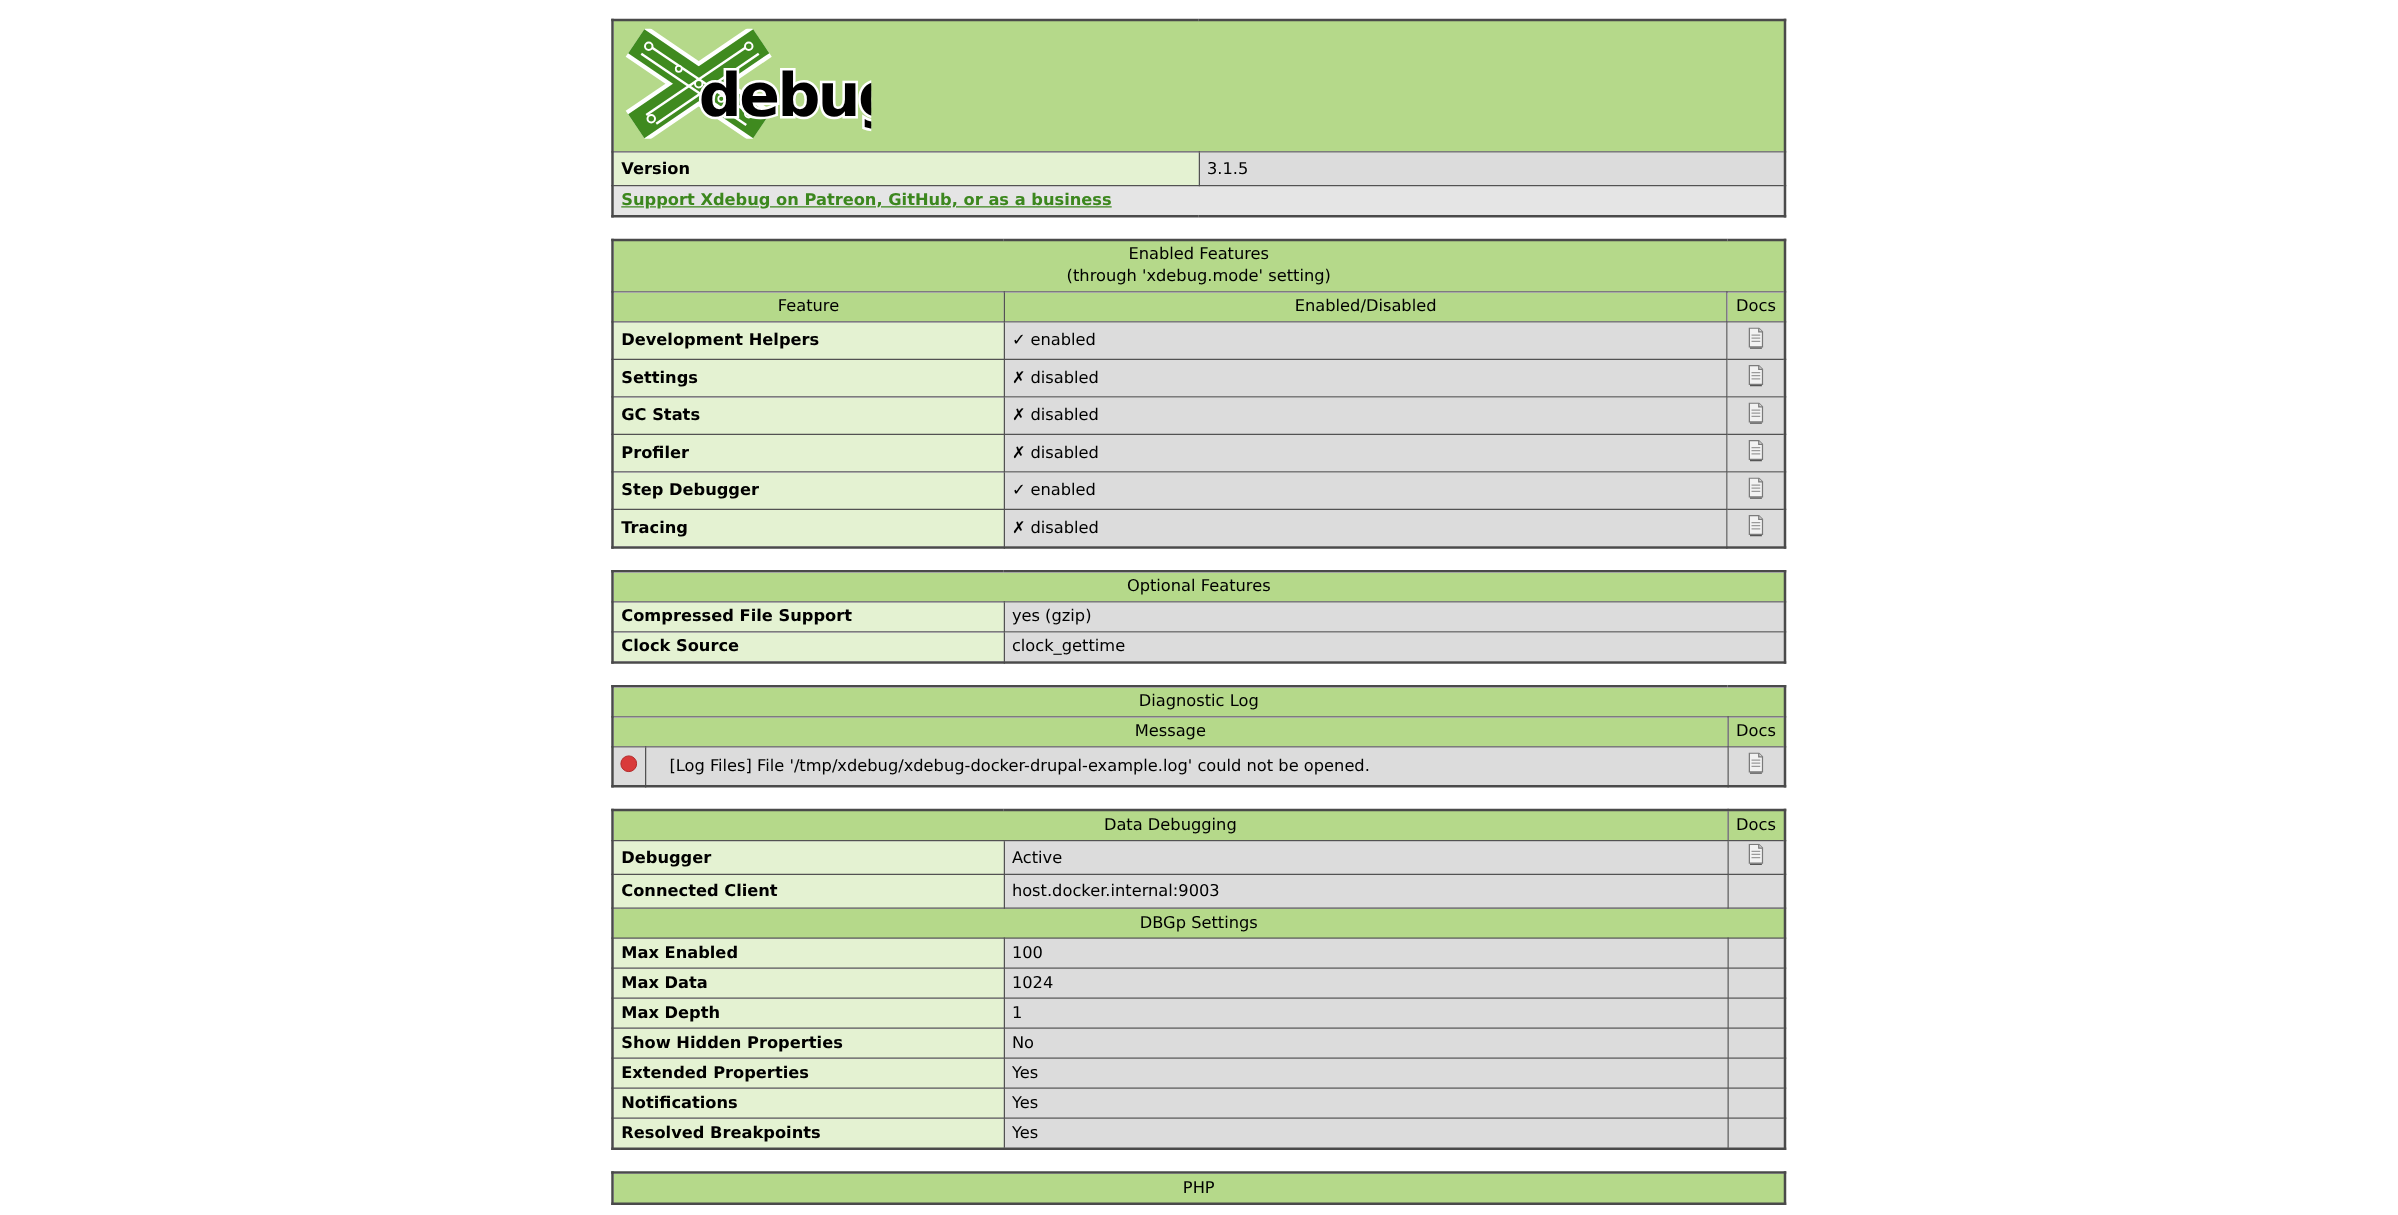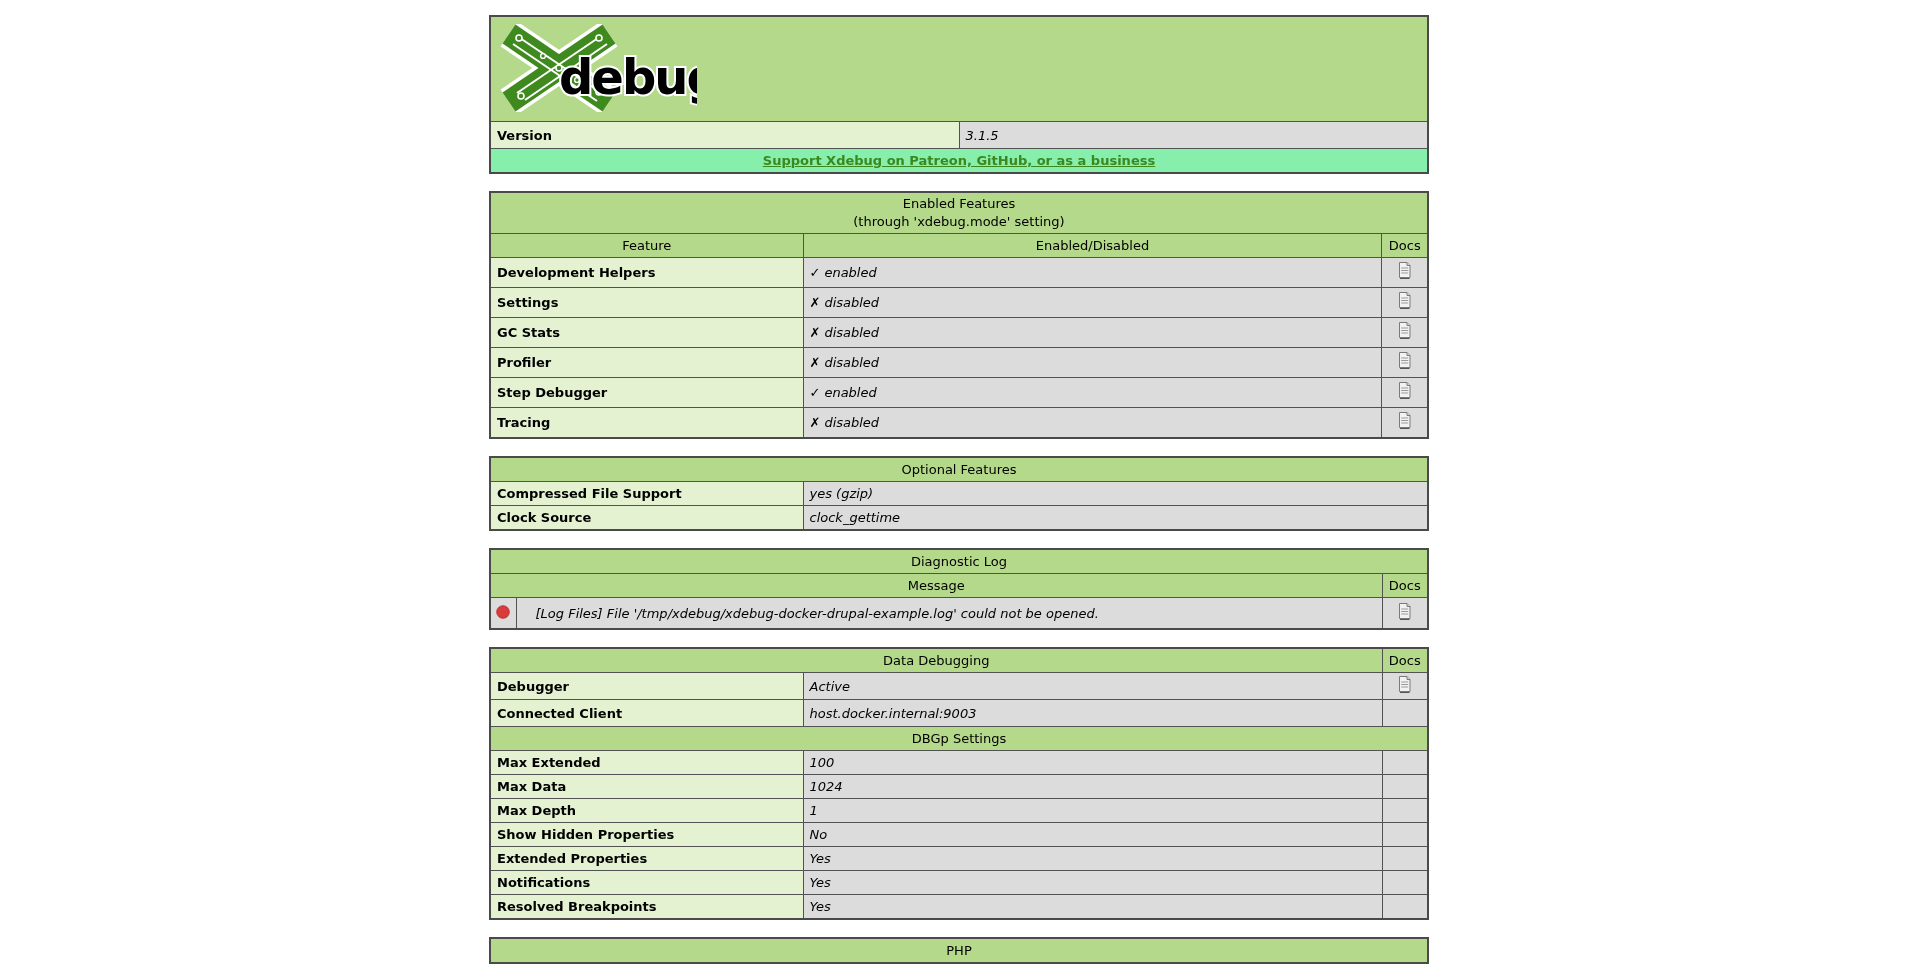--- a/index.html
+++ b/index.html
@@ -24,42 +24,41 @@
     border: 1px solid #525252;
     padding: 3px 6px;
     vertical-align: middle;
     overflow: hidden;
     white-space: nowrap;
   }
   th { font-weight: normal; text-align: center; }
 
   .green-h   { background: #b5d98a; }
   .cell-label{ background: #e4f2d2; font-weight: bold; text-align: left; }
-  .cell-val  { background: #dcdcdc; text-align: left; font-style: italic; }
+  .cell-val  { background: #dcdcdc; text-align: left; }
   .cell-docs { background: #dcdcdc; text-align: center; padding: 2px; }
 
   .col-label { width: 313px; }
   .col-docs  { width: 46px; }
   .col-erricon { width: 26px; }
 
   .h24 td, .h24 th { height: 17px; }
   .h27 td, .h27 th { height: 20px; }
   .h30 td, .h30 th { height: 23px; margin-top: 45px; }
   .h31 td, .h31 th { height: 24px; }
 
   .logo-cell {
     background: #b5d98a;
     height: 96px;
     padding: 4px 6px;
     text-align: left;
     vertical-align: middle;
   }
   .link-row td {
-    background: #86efac;
-    text-align: center;
+    background: #e5e5e5;
     height: 17px;
   }
   a.support-link {
     color: #3c871e;
     font-weight: bold;
     text-decoration: underline;
   }
   .title-2line { line-height: 18px; padding-top: 2px; padding-bottom: 2px; }
   .title-2line span { display: block; }
   .mark { display: inline-block; margin-right: 4px; }
@@ -257,21 +256,21 @@
     </tr>
     <tr class="h27">
       <td class="cell-label">Connected Client</td>
       <td class="cell-val">host.docker.internal:9003</td>
       <td class="cell-docs"></td>
     </tr>
     <tr class="h24">
       <th class="green-h" colspan="3">DBGp Settings</th>
     </tr>
     <tr class="h24">
-      <td class="cell-label">Max Extended</td>
+      <td class="cell-label">Max Enabled</td>
       <td class="cell-val">100</td>
       <td class="cell-docs"></td>
     </tr>
     <tr class="h24">
       <td class="cell-label">Max Data</td>
       <td class="cell-val">1024</td>
       <td class="cell-docs"></td>
     </tr>
     <tr class="h24">
       <td class="cell-label">Max Depth</td>

